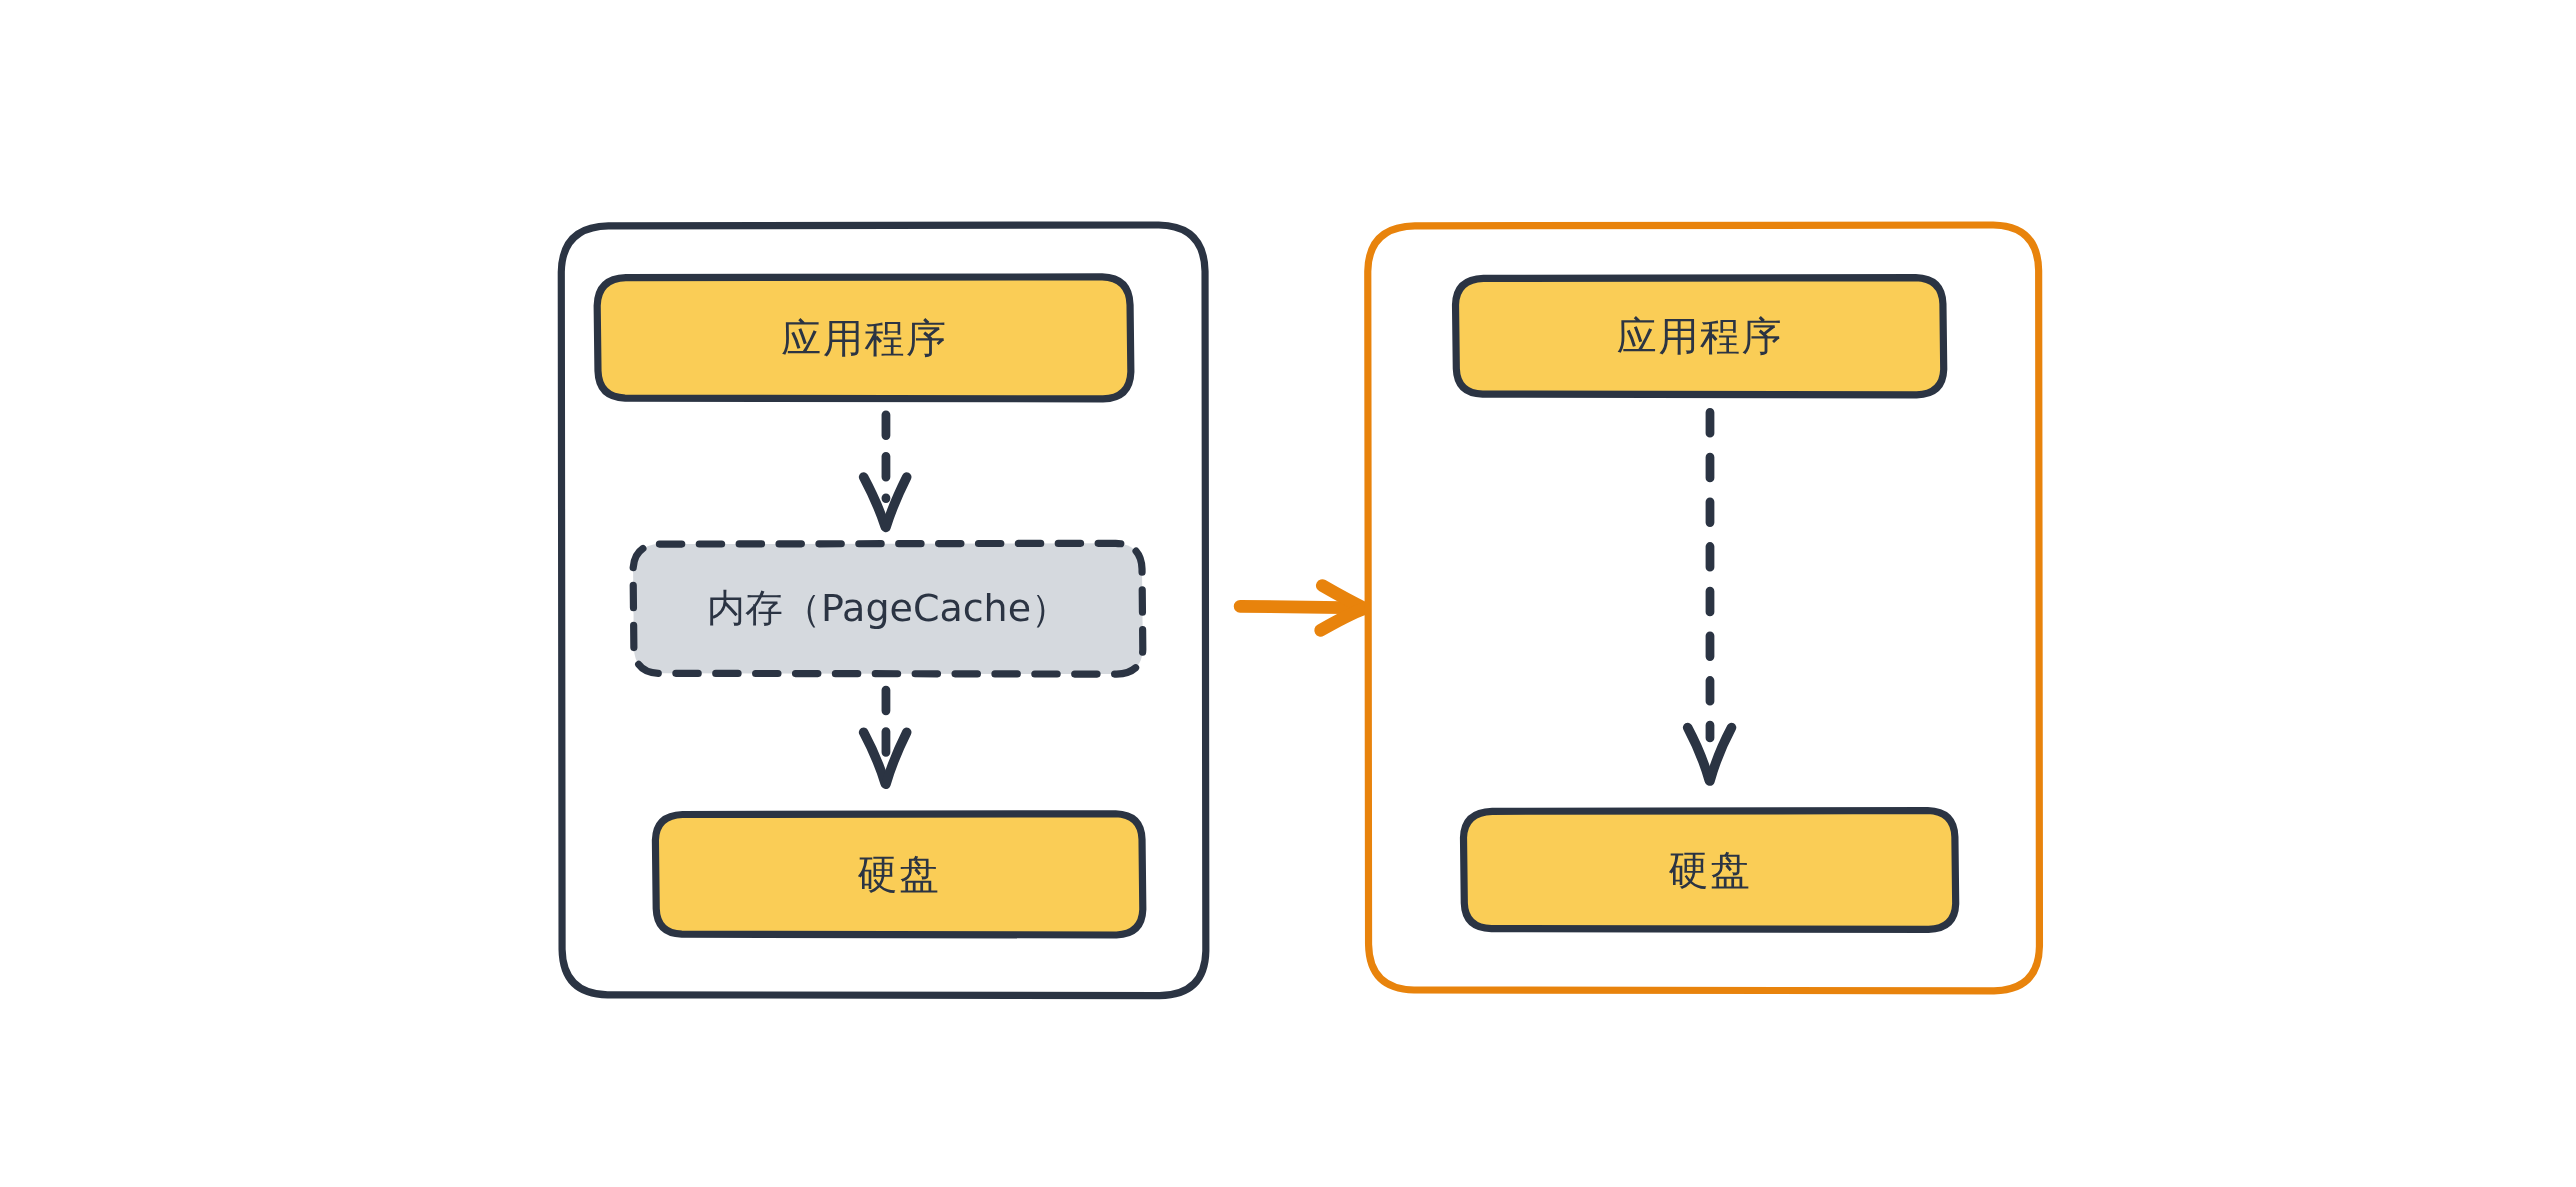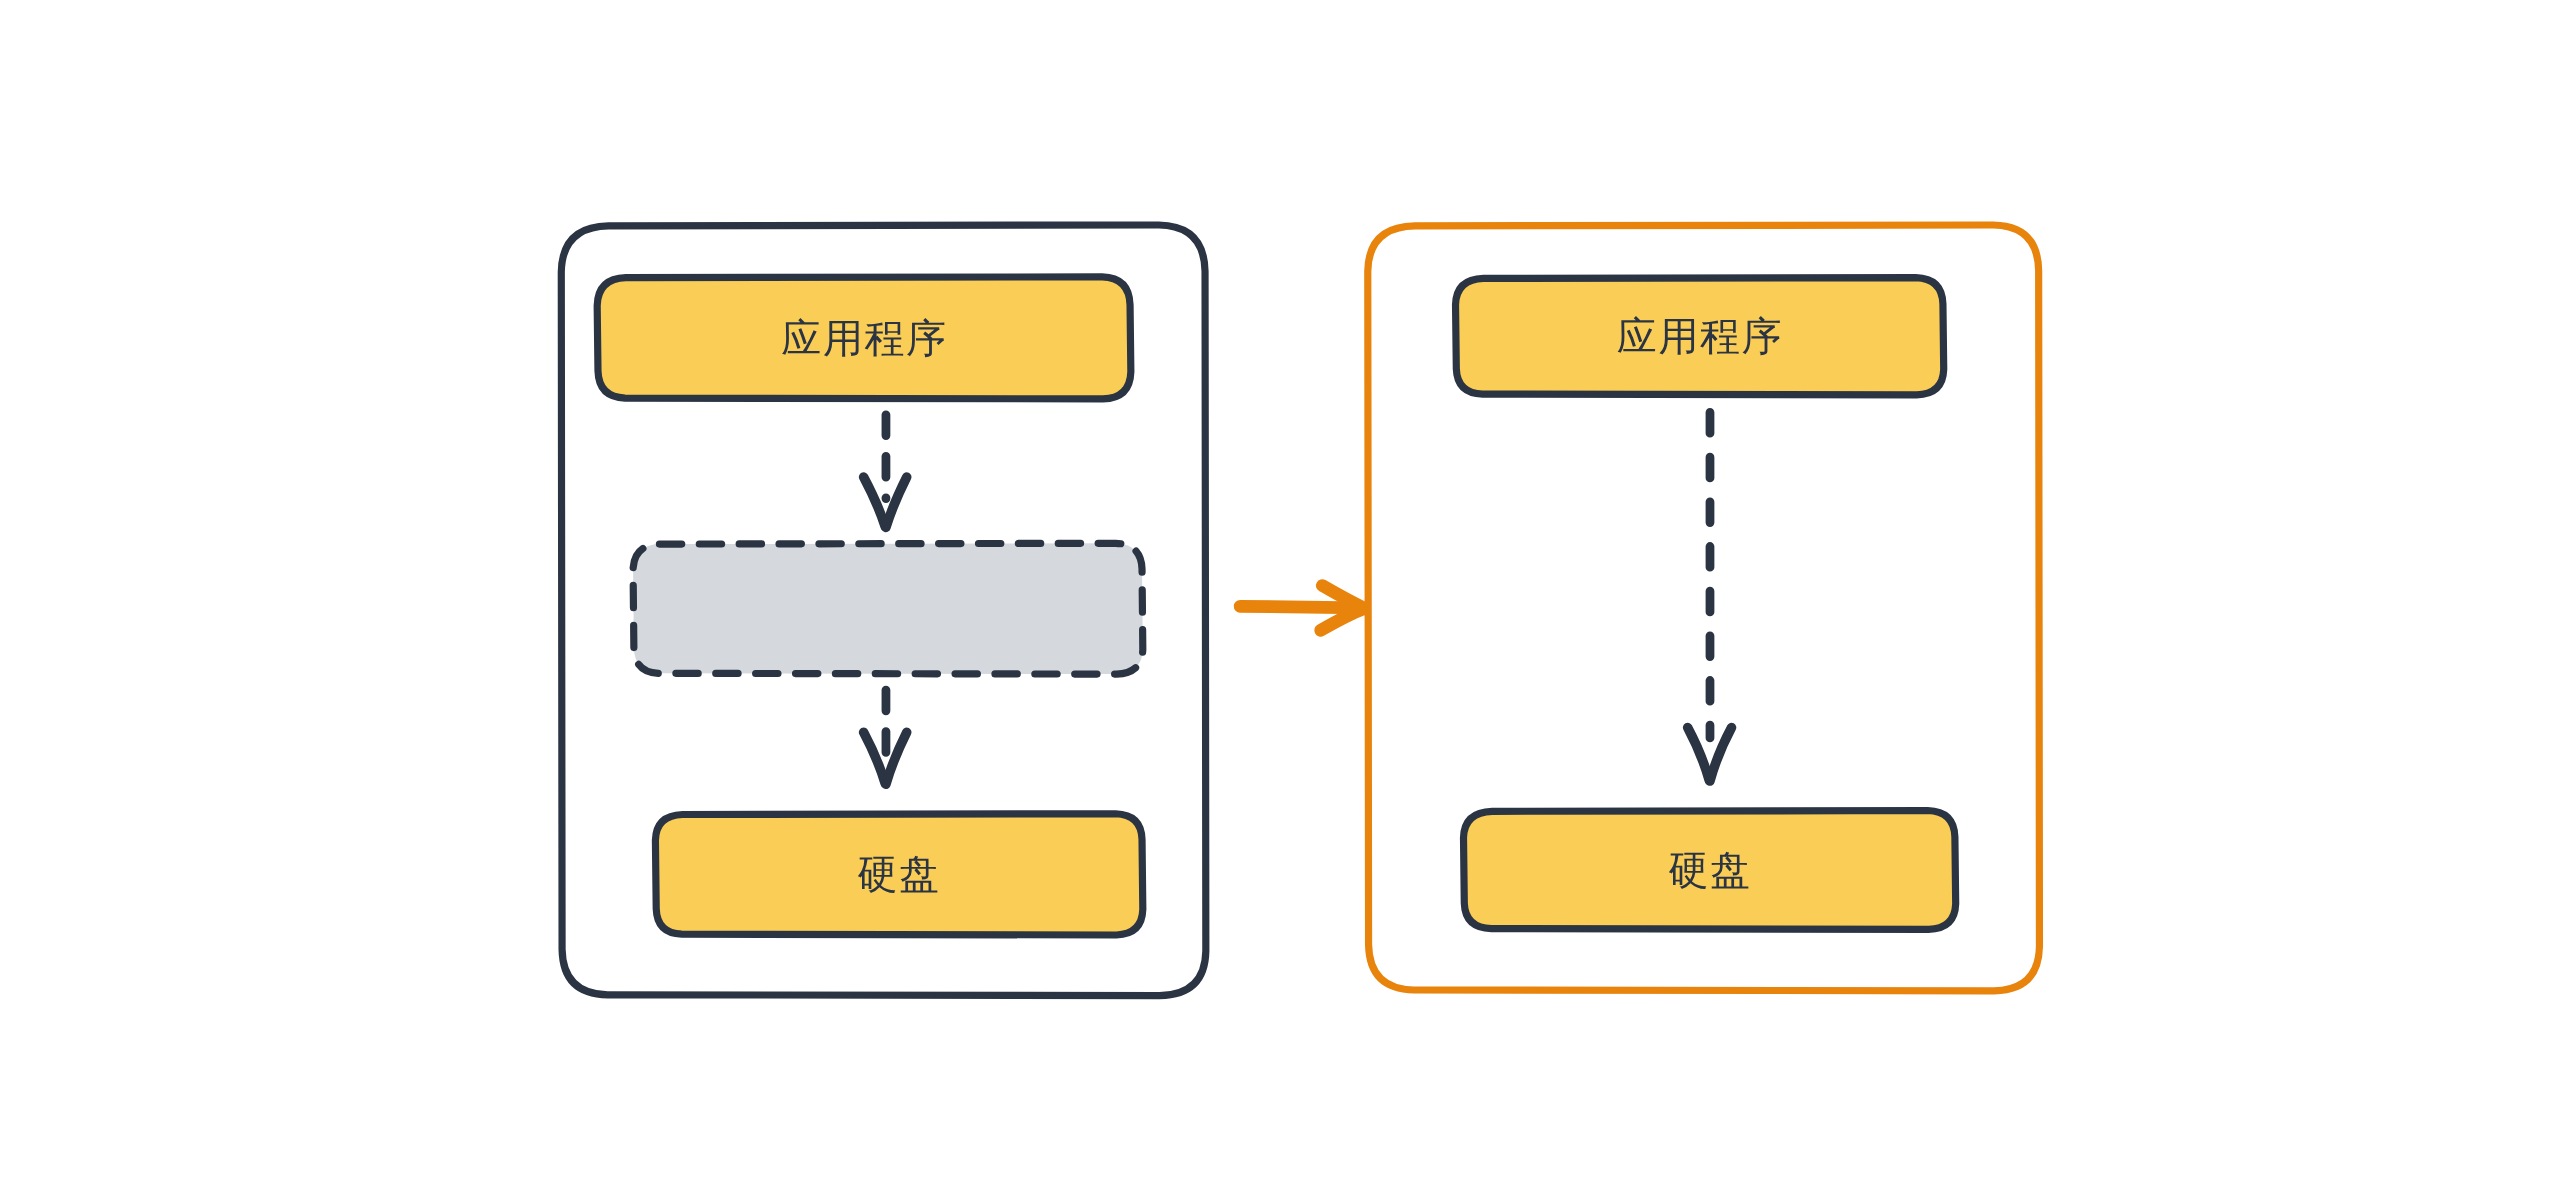--- a/index.html
+++ b/index.html
@@ -198,20 +198,21 @@
                L 1869 1144
                Q 1836 1143 1835 1112
                L 1834 1030
                Q 1835 998 1870 997 Z" fill="#facd56" stroke="#2b3443" stroke-width="9" stroke-linecap="round" stroke-linejoin="round"></path>
     </g>
 
   </svg>
 
   <div class="node-label" style="left:598px; top:262px; width:533px; height:121px;">应用程序</div>
 
+  <div class="node-label mono-mix" style="left:633px; top:527px; width:510px; height:131px;">内存（PageCache）</div>
 
   <div class="node-label" style="left:655px; top:798px; width:488px; height:121px;">硬盘</div>
 
   <div class="node-label" style="left:1456px; top:262px; width:488px; height:117px;">应用程序</div>
 
   <div class="node-label" style="left:1464px; top:795px; width:492px; height:119px;">硬盘</div>
 
 
 </div>
 

